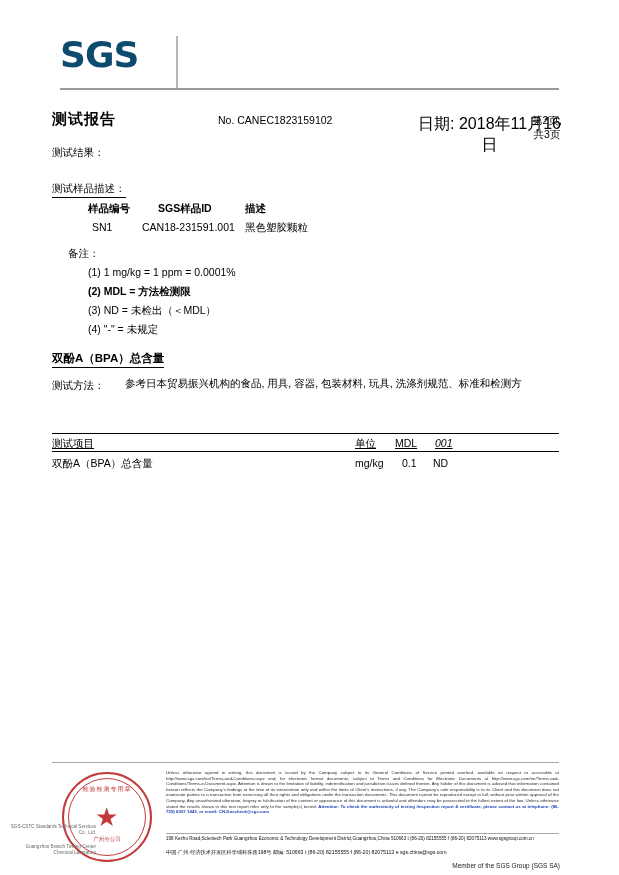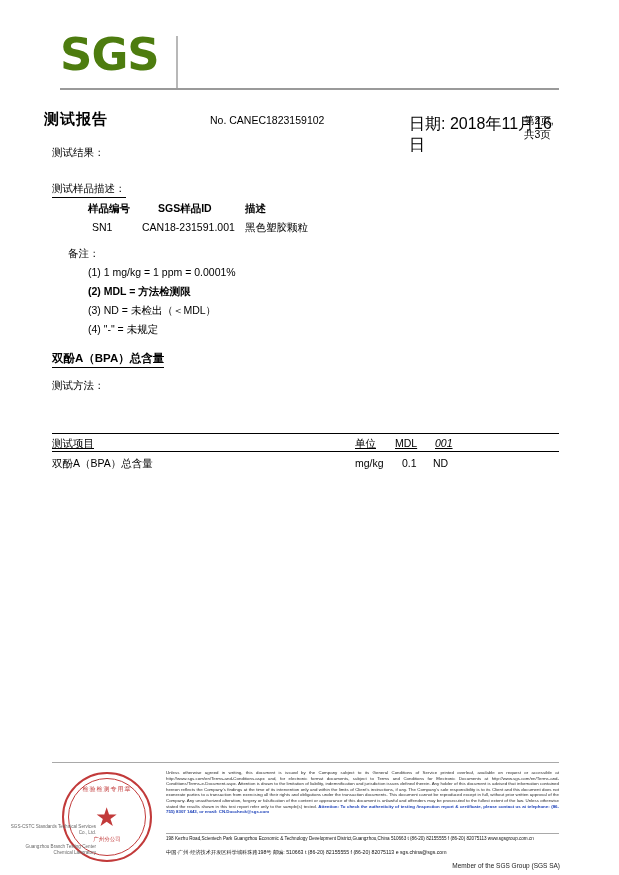--- a/index.html
+++ b/index.html
@@ -27,23 +27,23 @@
   .logo-block {
     position: absolute;
     left: 60px;
     top: 32px;
     width: 120px;
     height: 56px;
   }
   .logo-text {
     font-family: "DejaVu Sans", sans-serif;
     font-weight: bold;
-    font-size: 45px;
+    font-size: 36px;
     letter-spacing: -1px;
-    color: #4d7c0f;
+    color: #0c4a6e;
     line-height: 46px;
   }
   .logo-rule {
     position: absolute;
     left: 60px;
     top: 88px;
     width: 499px;
     height: 2px;
     background: #9a9a9a;
   }
@@ -52,24 +52,25 @@
     left: 176px;
     top: 36px;
     width: 2px;
     height: 52px;
     background: #b8b8b8;
   }
 
   
   .title-row {
     position: absolute;
-    left: 44px;
+    left: 52px;
     top: 110px;
     width: 510px;
     height: 24px;
+    text-align: center;
   }
   .doc-title {
     position: absolute;
     left: 0;
     top: 0;
     font-size: 15px;
     font-weight: bold;
     letter-spacing: 1px;
   }
   .report-no {
@@ -314,20 +315,21 @@
 
   <div class="t remark-label">备注：</div>
   <div class="t remark-1">(1) 1 mg/kg = 1 ppm = 0.0001%</div>
   <div class="t remark-2">(2) MDL = 方法检测限</div>
   <div class="t remark-3">(3) ND = 未检出（＜MDL）</div>
   <div class="t remark-4">(4) "-" = 未规定</div>
 
   <div class="t section-title">双酚A（BPA）总含量</div>
 
   <div class="t method-label">测试方法：</div>
+  <div class="t method-l1">参考日本贸易振兴机构的食品, 用具, 容器, 包装材料, 玩具, 洗涤剂规范、标准和检测方</div>
 
   <div class="table-rule rule-top"></div>
   <div class="t th th-item">测试项目</div>
   <div class="t th th-unit">单位</div>
   <div class="t th th-mdl">MDL</div>
   <div class="t th th-001">001</div>
   <div class="table-rule rule-mid"></div>
 
   <div class="t td-item">双酚A（BPA）总含量</div>
   <div class="t td-unit">mg/kg</div>

